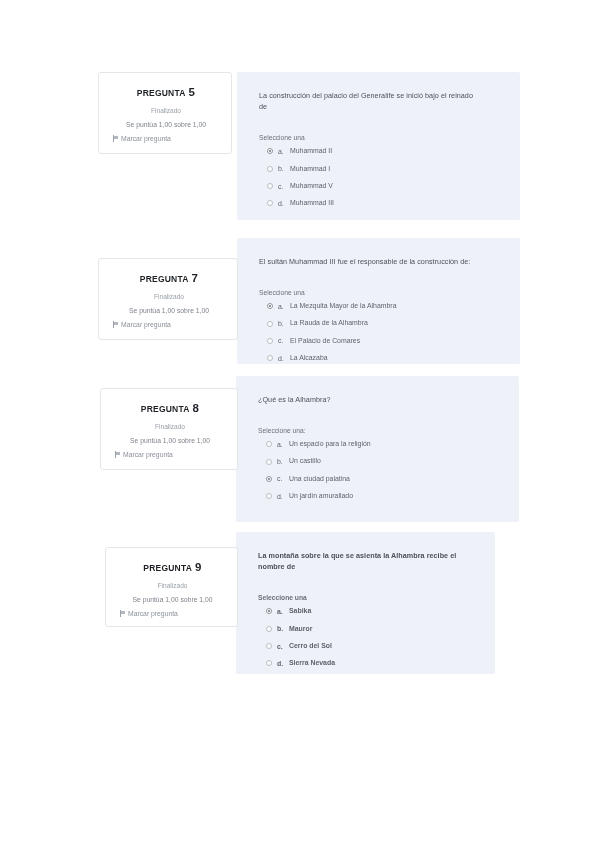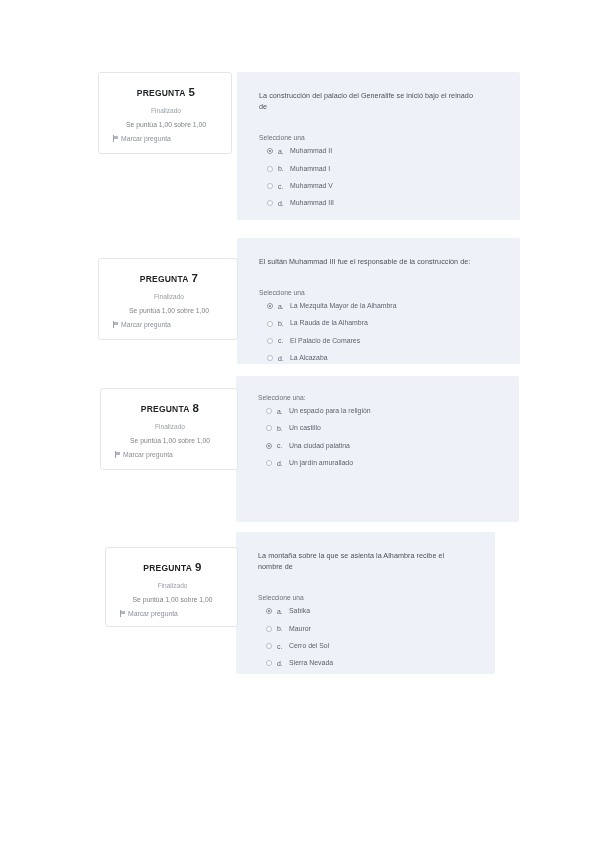--- a/index.html
+++ b/index.html
@@ -233,20 +233,21 @@
           <div class="info-state">Finalizado</div>
           <div class="info-score">Se puntúa 1,00 sobre 1,00</div>
           <div class="info-flag">
             <span class="flag-icon"></span>
             <span>Marcar pregunta</span>
           </div>
         </div>
       </div>
       <div class="question-block" style="top: 0px;">
         <div class="q-panel" style="left: 236px; top: 376px; width: 283px; height: 146px;">
+          <div class="q-text">¿Qué es la Alhambra?</div>
           <div class="q-prompt">Seleccione una:</div>
           <ul class="opt-list">
             <li class="opt-row">
               <span class="radio"></span>
               <span class="opt-letter">a.</span>
               <span class="opt-label">Un espacio para la religión</span>
             </li>
             <li class="opt-row">
               <span class="radio"></span>
               <span class="opt-letter">b.</span>
@@ -268,21 +269,21 @@
           <div class="info-title"><span>PREGUNTA</span><span class="qnum">8</span></div>
           <div class="info-state">Finalizado</div>
           <div class="info-score">Se puntúa 1,00 sobre 1,00</div>
           <div class="info-flag">
             <span class="flag-icon"></span>
             <span>Marcar pregunta</span>
           </div>
         </div>
       </div>
       <div class="question-block" style="top: 0px;">
-        <div class="q-panel" style="left: 236px; top: 532px; width: 259px; height: 142px;">
+        <div class="q-panel" style="left: 236px; top: 532px; width: 259px; height: 142px; font-weight: bold;">
           <div class="q-text">La montaña sobre la que se asienta la Alhambra recibe el nombre de</div>
           <div class="q-prompt">Seleccione una</div>
           <ul class="opt-list">
             <li class="opt-row">
               <span class="radio checked"></span>
               <span class="opt-letter">a.</span>
               <span class="opt-label">Sabika</span>
             </li>
             <li class="opt-row">
               <span class="radio"></span>

